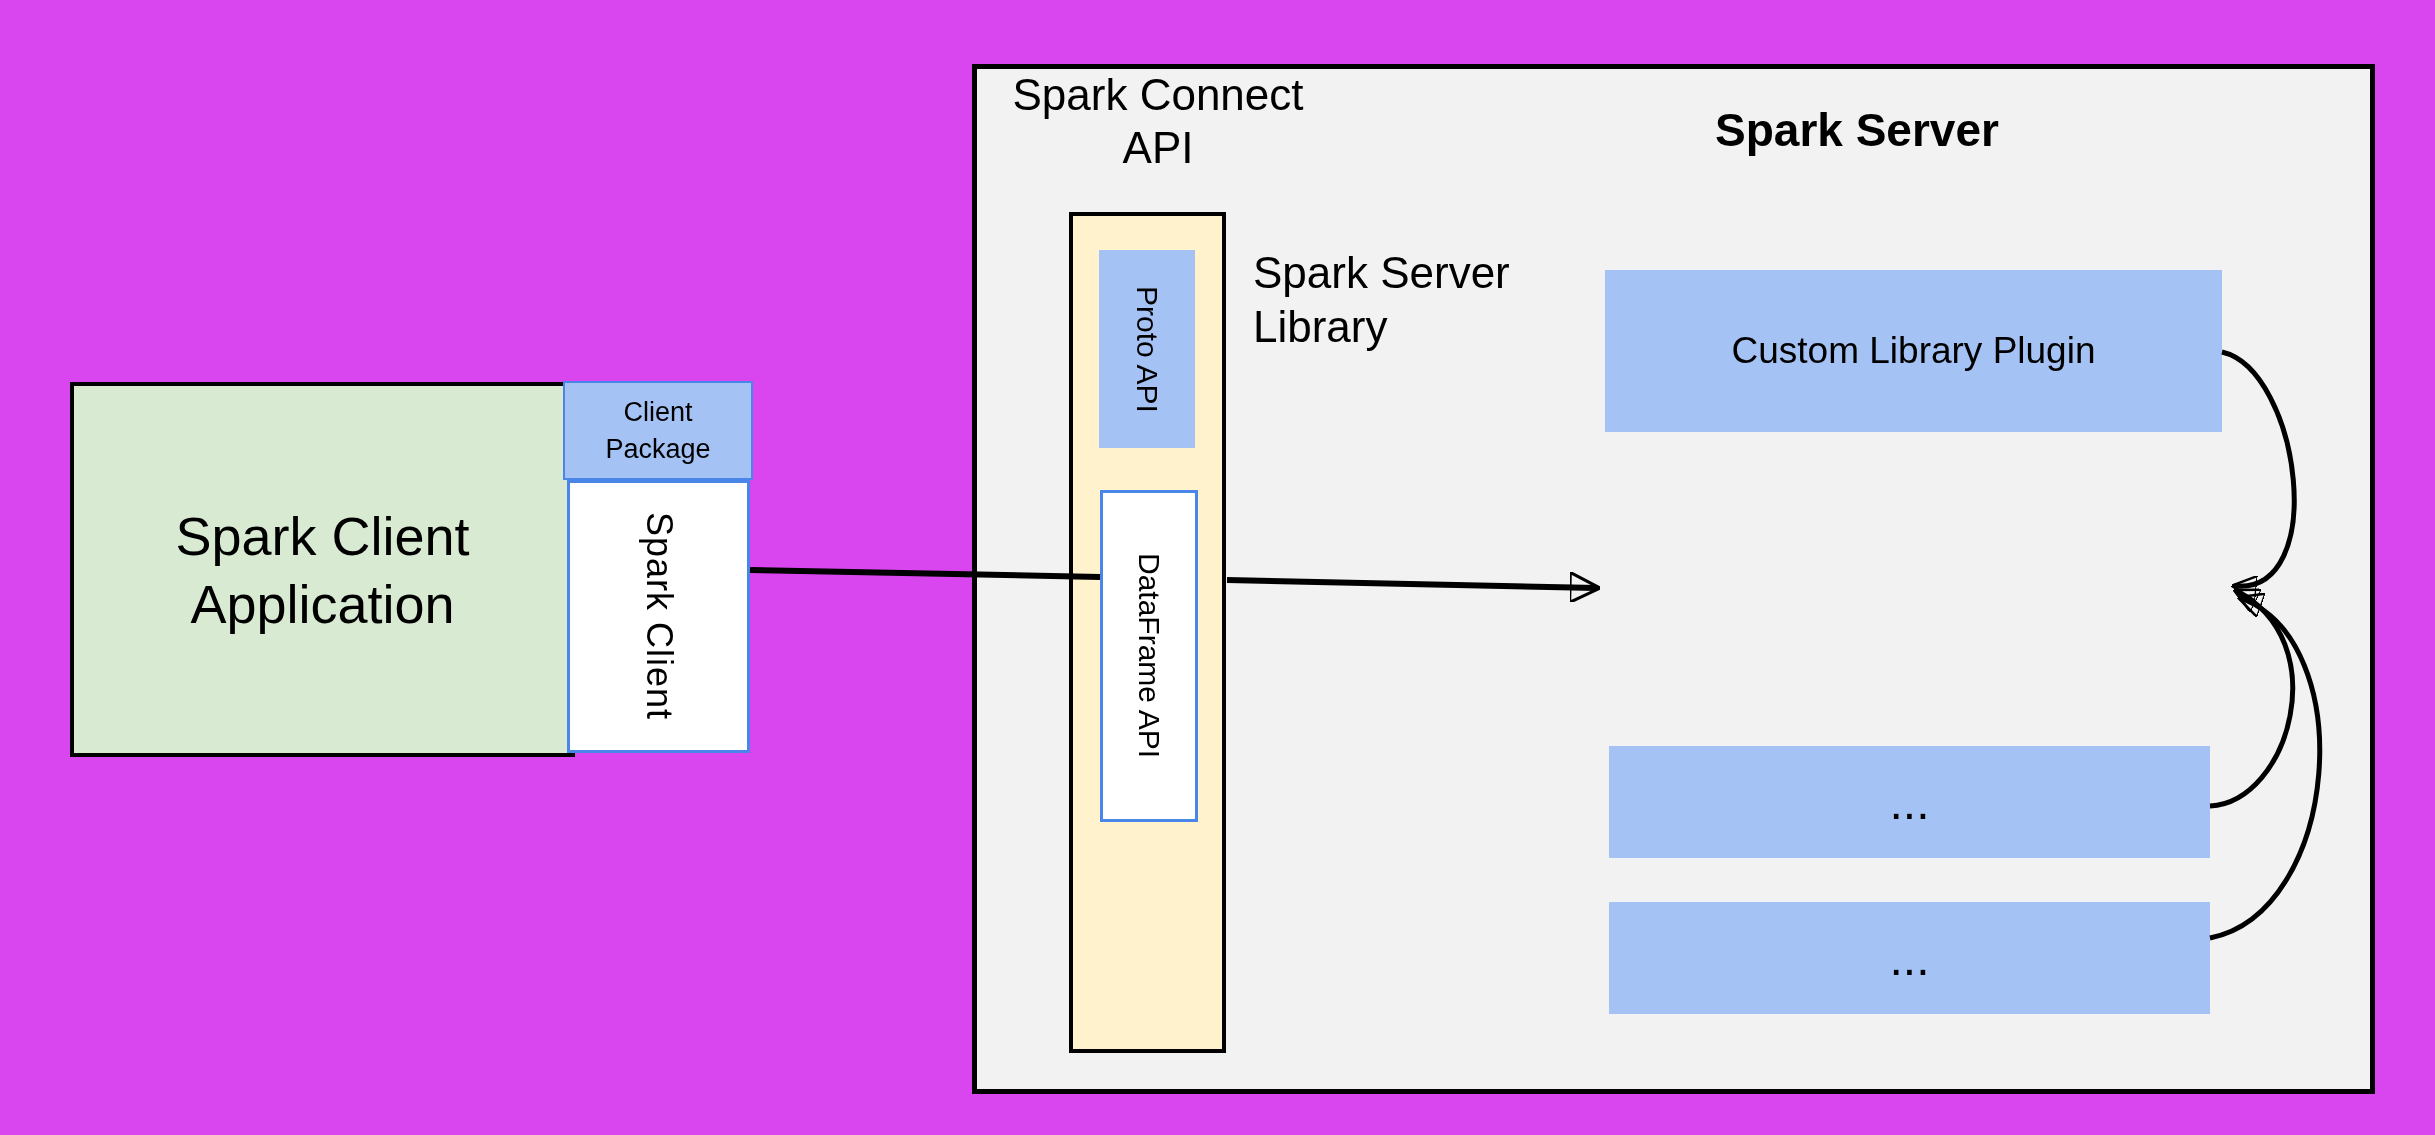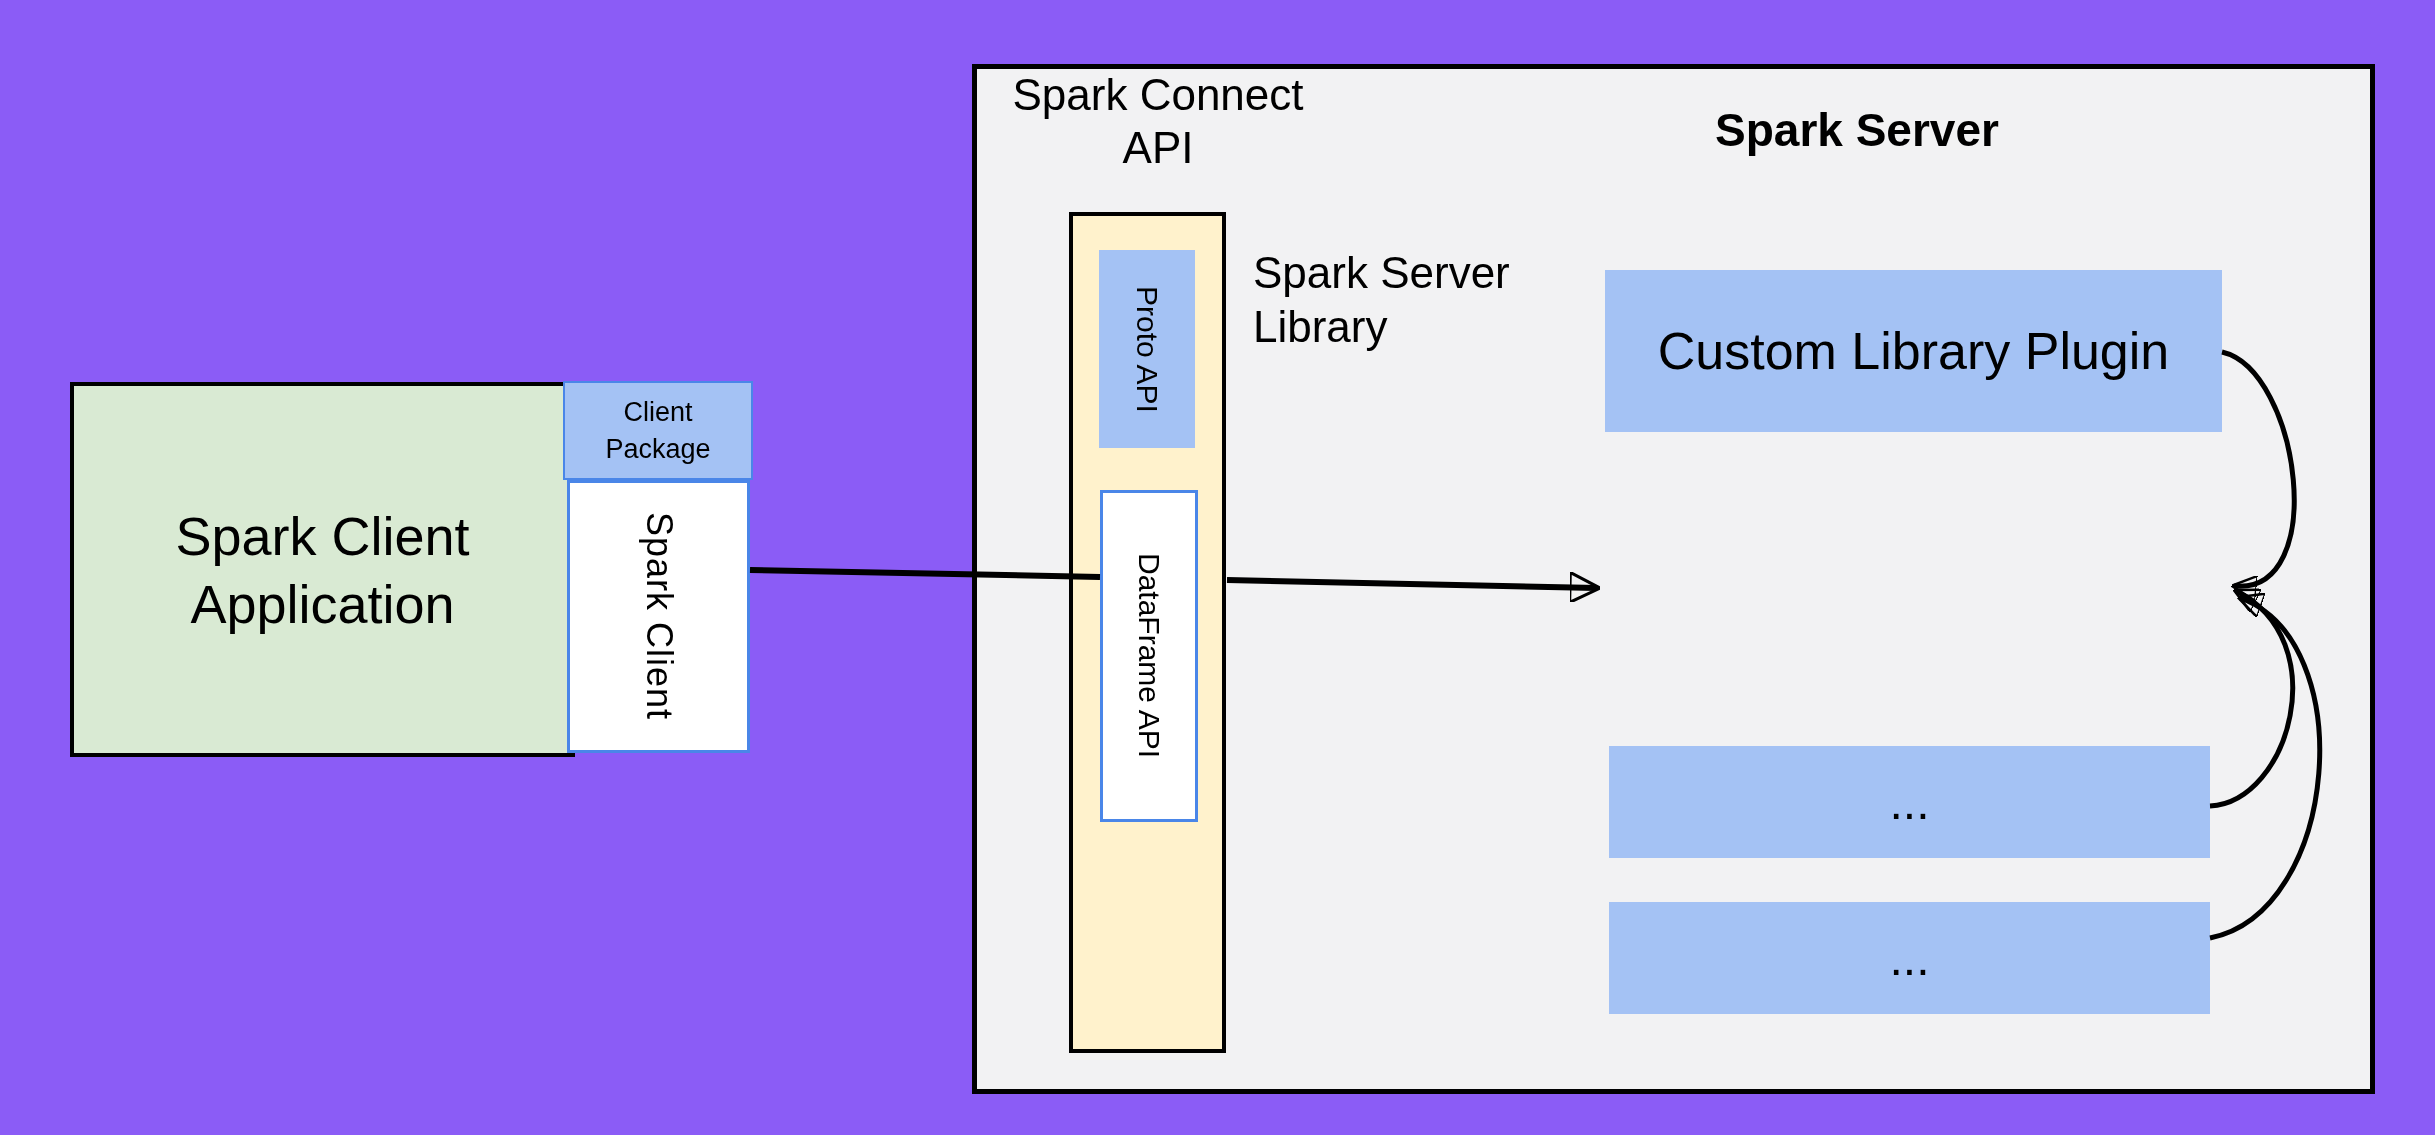--- a/index.html
+++ b/index.html
@@ -1,21 +1,21 @@
 <!DOCTYPE html>
 <html style="--blue-fill: #a4c2f4; --blue-border: #4a86e8; --green-fill: #d9ead3; --yellow-fill: #fff2cc; --gray-fill: #f2f2f3; --line: #000000;"><head>
 <meta charset="utf-8">
 <style>
   :root{
     --blue-fill:#a4c2f4; --blue-border:#4a86e8; --green-fill:#d9ead3;
     --yellow-fill:#fff2cc; --gray-fill:#f2f2f3; --line:#000000;
   }
   html,body{margin:0;padding:0;background:#ffffff;}
   #canvas{
-    position:relative; width:2435px; height:1135px; background:#8b5cf6;
+    position:relative; width:2435px; height:1135px; background:#d946ef;
     font-family:"Liberation Sans", sans-serif; color:#000; overflow:hidden;
   }
   .abs{position:absolute; box-sizing:border-box;}
   .flexc{display:flex; align-items:center; justify-content:center; text-align:center;}
   .pre{white-space:pre-line;}
   .vert{writing-mode:vertical-rl; text-orientation:mixed;}
 
   
   .server-box{left:972px; top:64px; width:1403px; height:1030px;
     background:var(--gray-fill); border:5px solid var(--line);}
@@ -27,21 +27,21 @@
     font-size:27px; line-height:37px;}
   .spark-client{left:567px; top:480px; width:183px; height:273px;
     background:#fff; border:3px solid var(--blue-border); font-size:36px; letter-spacing:1px;}
   .yellow-box{left:1069px; top:212px; width:157px; height:841px;
     background:var(--yellow-fill); border:4px solid var(--line);}
   .proto-api{left:1099px; top:250px; width:96px; height:198px;
     background:var(--blue-fill); font-size:30px;}
   .dataframe-api{left:1100px; top:490px; width:98px; height:332px;
     background:#fff; border:3px solid var(--blue-border); font-size:30px;}
   .plugin-box{left:1605px; top:270px; width:617px; height:162px;
-    background:var(--blue-fill); font-size:52px;}
+    background:var(--blue-fill); font-size:37px;}
   .core-box{left:1605px; top:483px; width:617px; height:210px;
     background:#fff; border:3px solid var(--blue-border); font-size:48px;}
   .dots-box1{left:1609px; top:746px; width:601px; height:112px;
     background:var(--blue-fill); font-size:48px;}
   .dots-box2{left:1609px; top:902px; width:601px; height:112px;
     background:var(--blue-fill); font-size:48px;}
 
   
   .connect-api-label{left:958px; top:68px; width:400px; text-align:center;
     font-size:44px; line-height:53px;}

